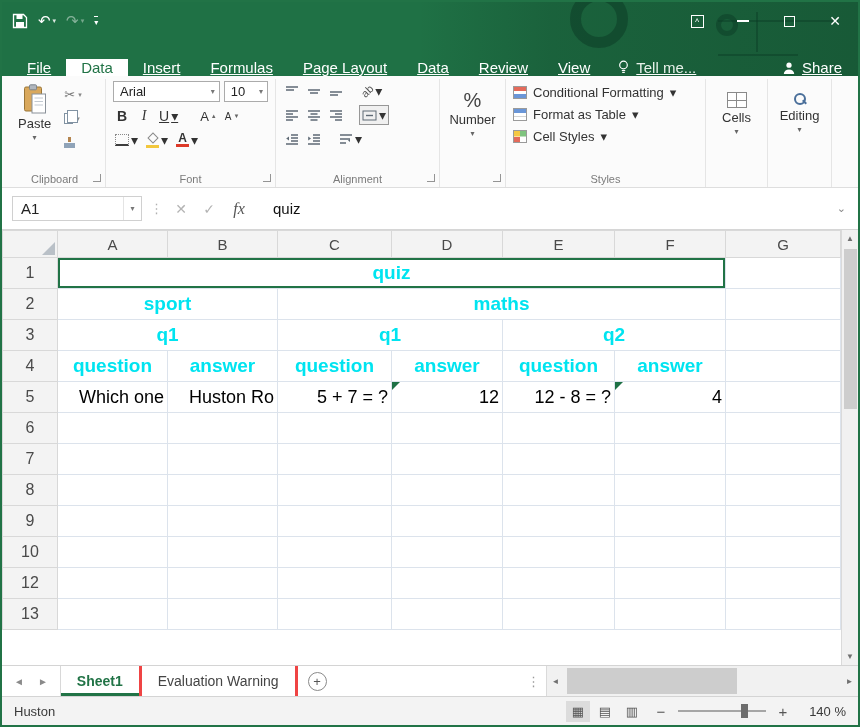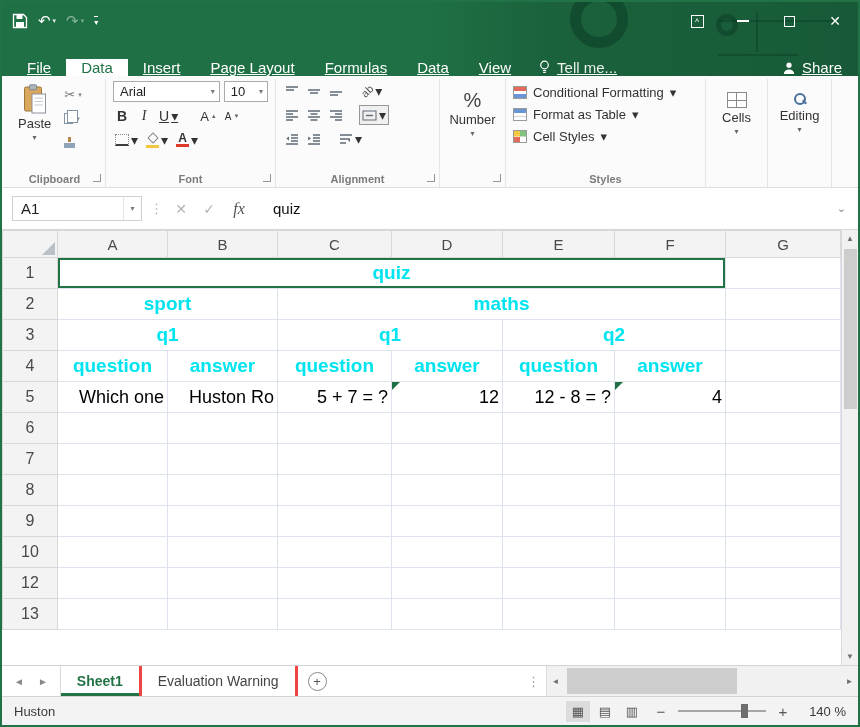--- a/index.html
+++ b/index.html
@@ -31,21 +31,21 @@
   .i-minline{ width:12px; border-bottom:2px solid #fff; display:inline-block;}
   .tabrow{ height:36px; display:flex; align-items:flex-end; padding-left:10px; position:relative; z-index:1; color:#fff;text-decoration:underline;}
   .rtab{ padding:0 15px; display:flex; align-items:center; font-size:15px; white-space:nowrap;}
   .rtab.active{ background:#fff; color:var(--excel-green,#217346);}
   .tellme{ display:flex; align-items:center; gap:6px; padding:0 12px; font-size:15px; color:#e8f1ea;}
   .share{ margin-left:auto; margin-right:16px; display:flex; align-items:center; gap:6px; font-size:15px;}
 
   
   .ribbon{ flex:0 0 112px; background:#fbfbfb; border-bottom:1px solid #dedede; display:flex; padding:3px 0 0 2px;}
   .rgroup{ position:relative; border-right:1px solid #e5e5e5; padding:2px 7px 19px 7px;}
-  .glabel{ position:absolute; bottom:2px; left:0; right:0; text-align:center; font-size:11px; color:#7b7b7b; white-space:nowrap;font-weight:bold;}
+  .glabel{ position:absolute; bottom:2px; left:0; right:0; text-align:center; font-size:11px; color:#7b7b7b; white-space:nowrap;}
   .launcher{ position:absolute; bottom:5px; right:4px; width:8px; height:8px; border-right:1px solid #949494; border-bottom:1px solid #949494;}
   .bigbtn{ display:flex; flex-direction:column; align-items:center; gap:2px; font-size:13px; color:#333; padding:3px 7px;}
   .bigbtn .caret-dn{ font-size:8px; color:#666;}
   .clip-body{ display:flex; gap:6px;}
   .clip-col{ display:flex; flex-direction:column; gap:5px; padding-top:4px;}
   .minibtn{ display:flex; align-items:center; gap:3px; height:19px; color:#666;}
   .minibtn .caret-sm{ font-size:7px; color:#888;}
   .cutglyph{ font-size:13px; color:#777;}
   .i-copy{ position:relative; width:9px; height:11px; border:1px solid #8192a2; background:#fff; display:inline-block;}
   .i-copy::after{ content:""; position:absolute; left:2px; top:-4px; width:9px; height:11px; border:1px solid #8192a2; background:#fff;}
@@ -185,23 +185,24 @@
           </span>
         <span class="winbtn">
             <span>✕</span>
           </span>
       </div>
     </div>
     <div class="tabrow">
       <span class="rtab">File</span>
       <span class="rtab active">Data</span>
       <span class="rtab">Insert</span>
+      <span class="rtab">Formulas</span>
       <span class="rtab">Page Layout</span>
-      <span class="rtab">Formulas</span>
       <span class="rtab">Data</span>
+      <span class="rtab">Review</span>
       <span class="rtab">View</span>
       <span class="tellme">
         <svg width="13" height="15" viewBox="0 0 13 15">
           <circle cx="6.5" cy="5" r="3.8" fill="none" stroke="#fff" stroke-width="1.2"></circle>
           <path d="M4.8 10.5h3.4 M5.2 12.3h2.6" stroke="#fff" stroke-width="1.2"></path>
         </svg>
         <span>Tell me...</span>
       </span>
       <span class="share">
         <svg width="14" height="14" viewBox="0 0 14 14">

